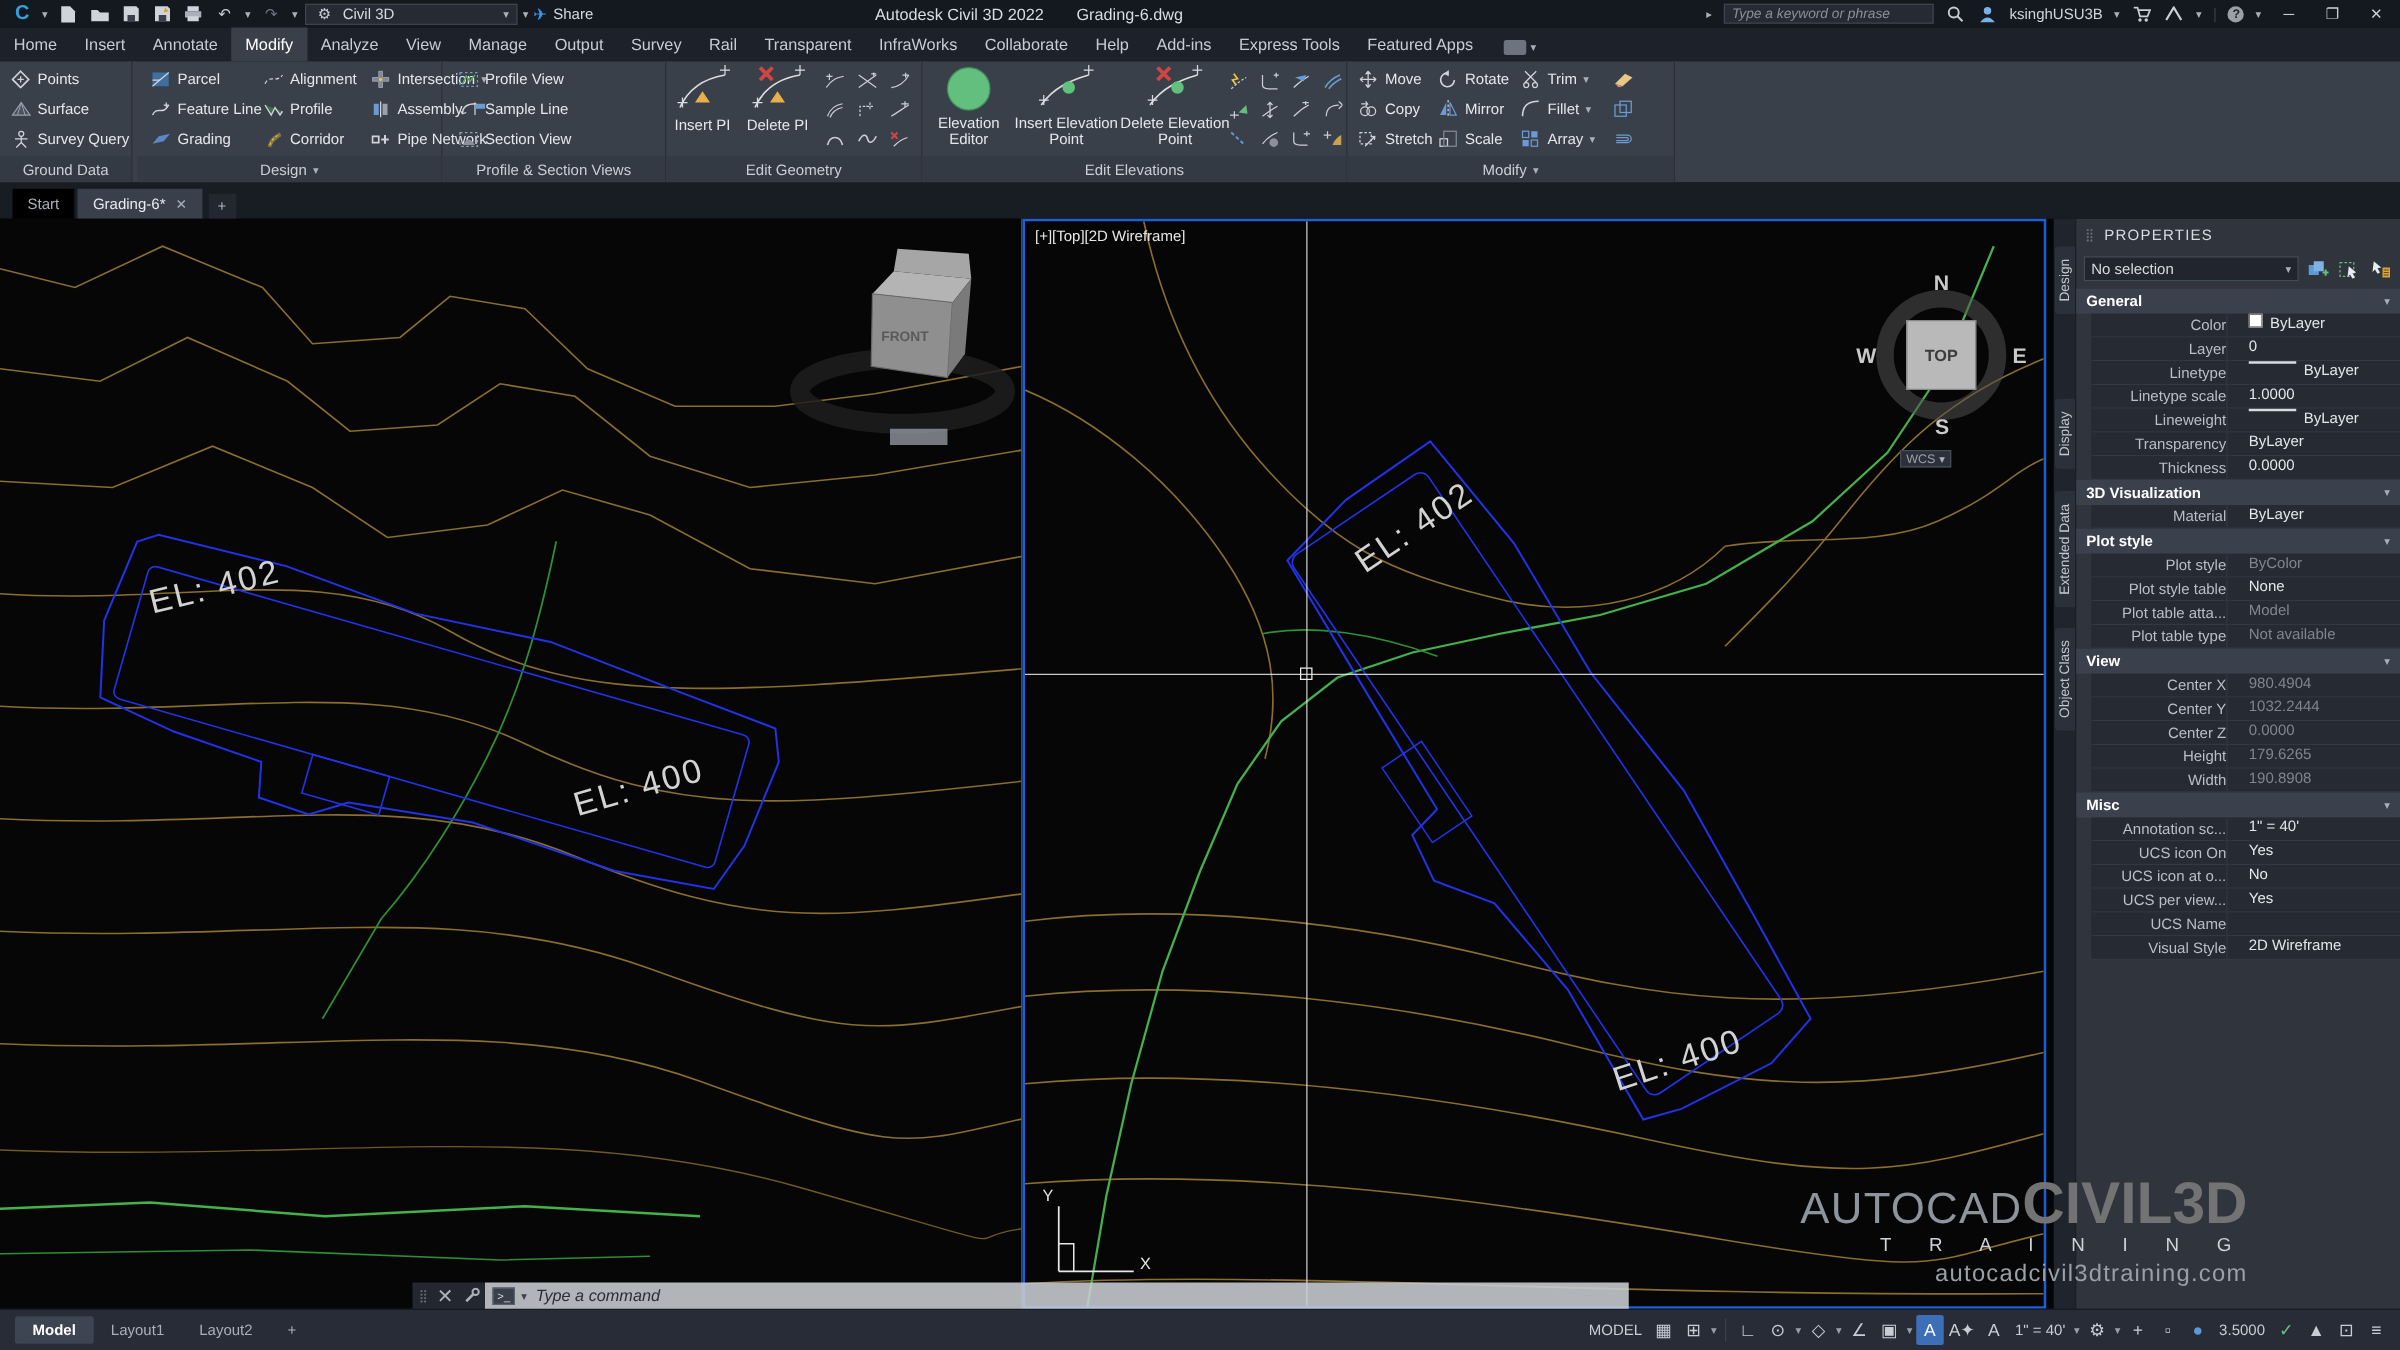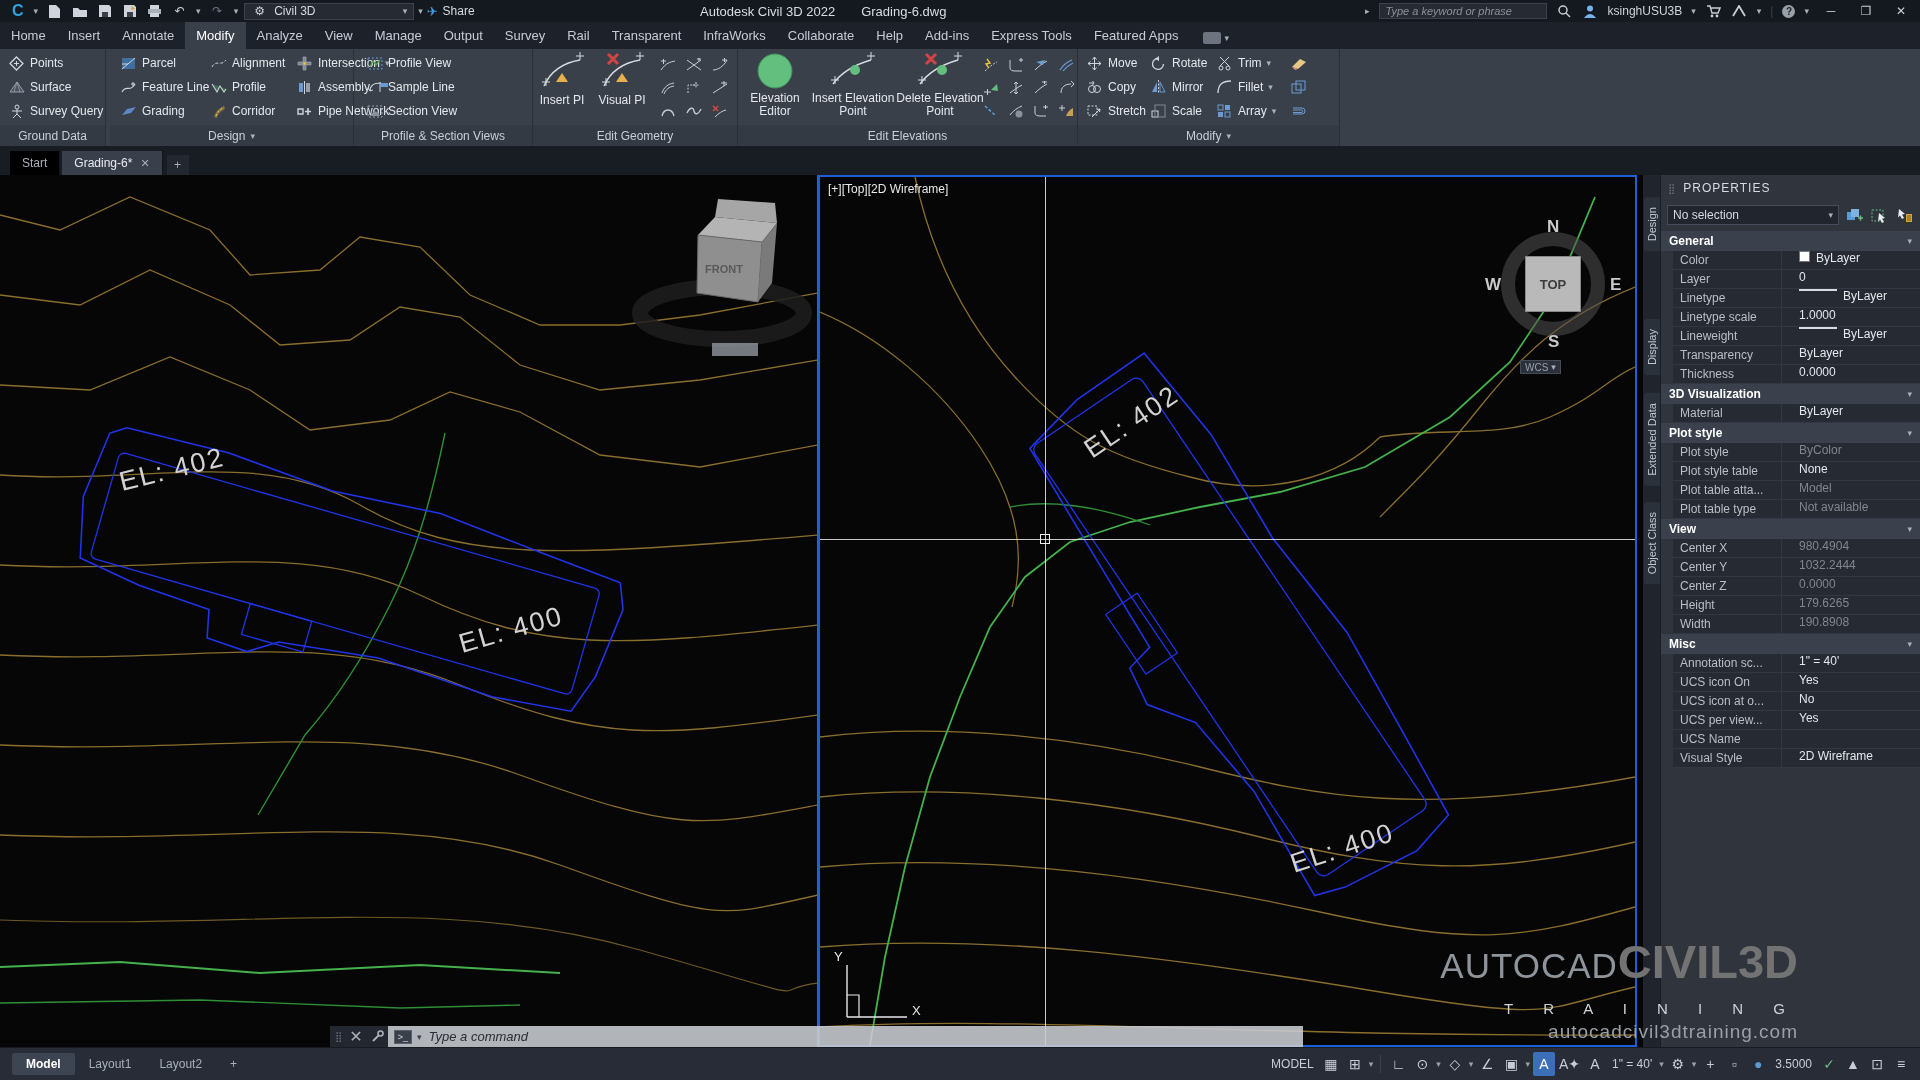--- a/index.html
+++ b/index.html
@@ -82,21 +82,21 @@
   #pal-sel{display:flex;align-items:center;gap:5px;padding:4px 6px 6px 6px;}
   #sel-combo{flex:1;height:20px;background:#21252d;border:1px solid #454c59;display:flex;align-items:center;
              padding:0 5px;color:#d6dae1;}
   #sel-combo .sp{flex:1;}
   .palic{width:20px;height:18px;display:inline-flex;align-items:center;justify-content:center;}
   .psec{height:20px;background:#3a404c;display:flex;align-items:center;padding:0 8px;color:#fff;font-weight:bold;}
   .psec .sp{flex:1;}
   .psec .caret{font-weight:normal;}
   .prow{height:19px;display:flex;align-items:center;background:#262a33;border-bottom:1px solid #313743;
         margin-left:12px;color:#b9bec7;}
-  .prow .pl2{width:108px;padding-left:7px;white-space:nowrap;overflow:hidden;}
+  .prow .pl2{width:108px;padding-left:7px;white-space:nowrap;overflow:hidden;text-align:right;}
   .prow .pv{flex:1;color:#e4e7ec;display:flex;align-items:flex-start;gap:6px;white-space:nowrap;border-left:1px solid #313743;padding-left:17px;height:100%;}
   .prow.dim .pv{color:#80868f;}
   .swatch{width:11px;height:11px;background:#fff;border:1px solid #777;display:inline-block;}
   .dashline{width:38px;height:0;border-top:2px solid #d8dbe0;display:inline-block;}
   
   #cmdbar{position:absolute;left:330px;top:1026px;width:973px;height:21px;display:flex;z-index:5;}
   #cmd-left{width:58px;background:#23272f;display:flex;align-items:center;gap:6px;padding:0 5px;color:#aab0ba;}
   #cmd-main{flex:1;background:rgba(201,205,211,.88);display:flex;align-items:center;gap:5px;padding:0 6px;}
   #cmd-ic{width:18px;height:14px;background:#3a404a;border:1px solid #5a616c;color:#d8dbe0;font-size:9px;
           display:flex;align-items:center;justify-content:center;}
@@ -112,21 +112,21 @@
   .sbic{min-width:22px;height:24px;display:inline-flex;align-items:center;justify-content:center;font-size:14px;
         border-radius:2px;padding:0 2px;}
   .sbic.blue{background:#3d6fb8;color:#fff;}
   .sbtext{padding:0 4px;color:#c8cdd5;font-size:12px;white-space:nowrap;}
   .sbcaret{font-size:9px;color:#9aa0aa;padding:0 1px;}
   .sbsep{width:1px;height:18px;background:#3a404c;margin:0 4px;}
   
   #watermark{position:absolute;right:122px;top:938px;text-align:right;z-index:6;line-height:1;}
   #wm1a{font-size:35px;font-weight:normal;color:#8e949b;letter-spacing:1px;}
   #wm1b{font-size:47px;font-weight:bold;color:#737373;letter-spacing:0;}
-  #wm2{font-size:15px;color:#cfd3d8;letter-spacing:13px;margin-top:16px;}
+  #wm2{font-size:15px;color:#cfd3d8;letter-spacing:13px;margin-top:4px;}
   #wm3{font-size:19px;color:#9aa0a7;margin-top:6px;letter-spacing:1px;}
   text{font-family:"Liberation Sans",sans-serif;}
 </style>
 </head>
 <body>
 
 <div id="app">
 
   <div id="titlebar">
     <div class="tb-group">
@@ -429,21 +429,21 @@
           </svg>
         <span>Insert PI</span>
       </div>
       <div class="bigbtn" style="left:58px;width:62px;">
         <svg width="44" height="40">
             <path d="M4 34 C12 16 28 10 40 8" fill="none" stroke="#d8dbe0" stroke-width="1.4"></path>
             <path d="M2 30 h8 M6 26 v8 M36 4 h8 M40 0 v8" stroke="#d8dbe0"></path>
             <path d="M16 30 l6 -9 6 9 z" fill="#e8b04a"></path>
             <path d="M8 2 L18 12 M18 2 L8 12" stroke="#d24545" stroke-width="3"></path>
           </svg>
-        <span>Visual PI</span>
+        <span>Delete PI</span>
       </div>
       <div class="minigrid" style="left:122px;width:78px;grid-template-columns:repeat(3,26px);">
         <span class="mi">
             <svg width="16" height="14">
               <path d="M1 12 C6 5 10 4 15 3" fill="none" stroke="#c9ced6"></path>
               <path d="M1 3 h5 M3.5 1 v5" stroke="#c9ced6"></path>
             </svg>
           </span>
         <span class="mi">
             <svg width="16" height="14">

